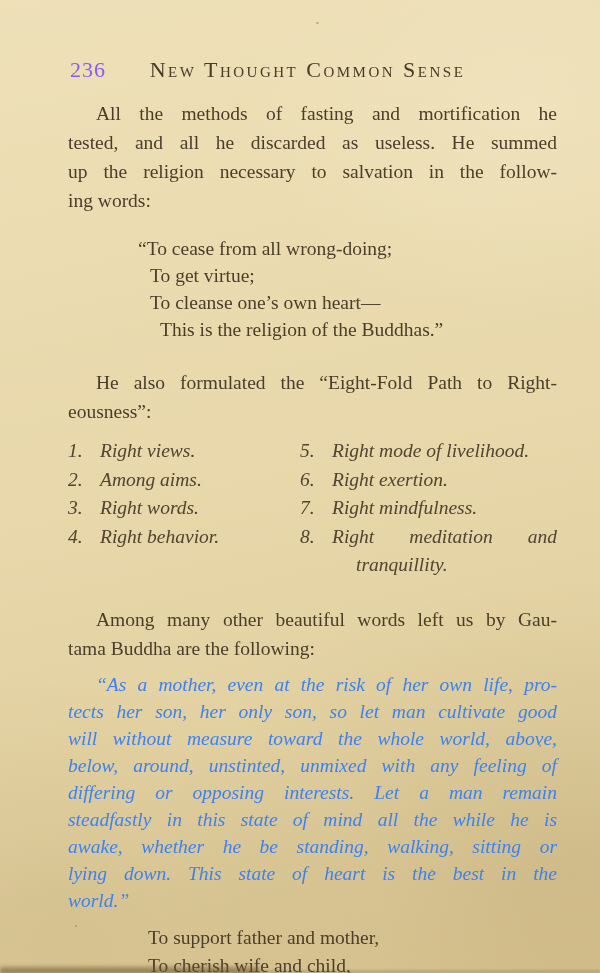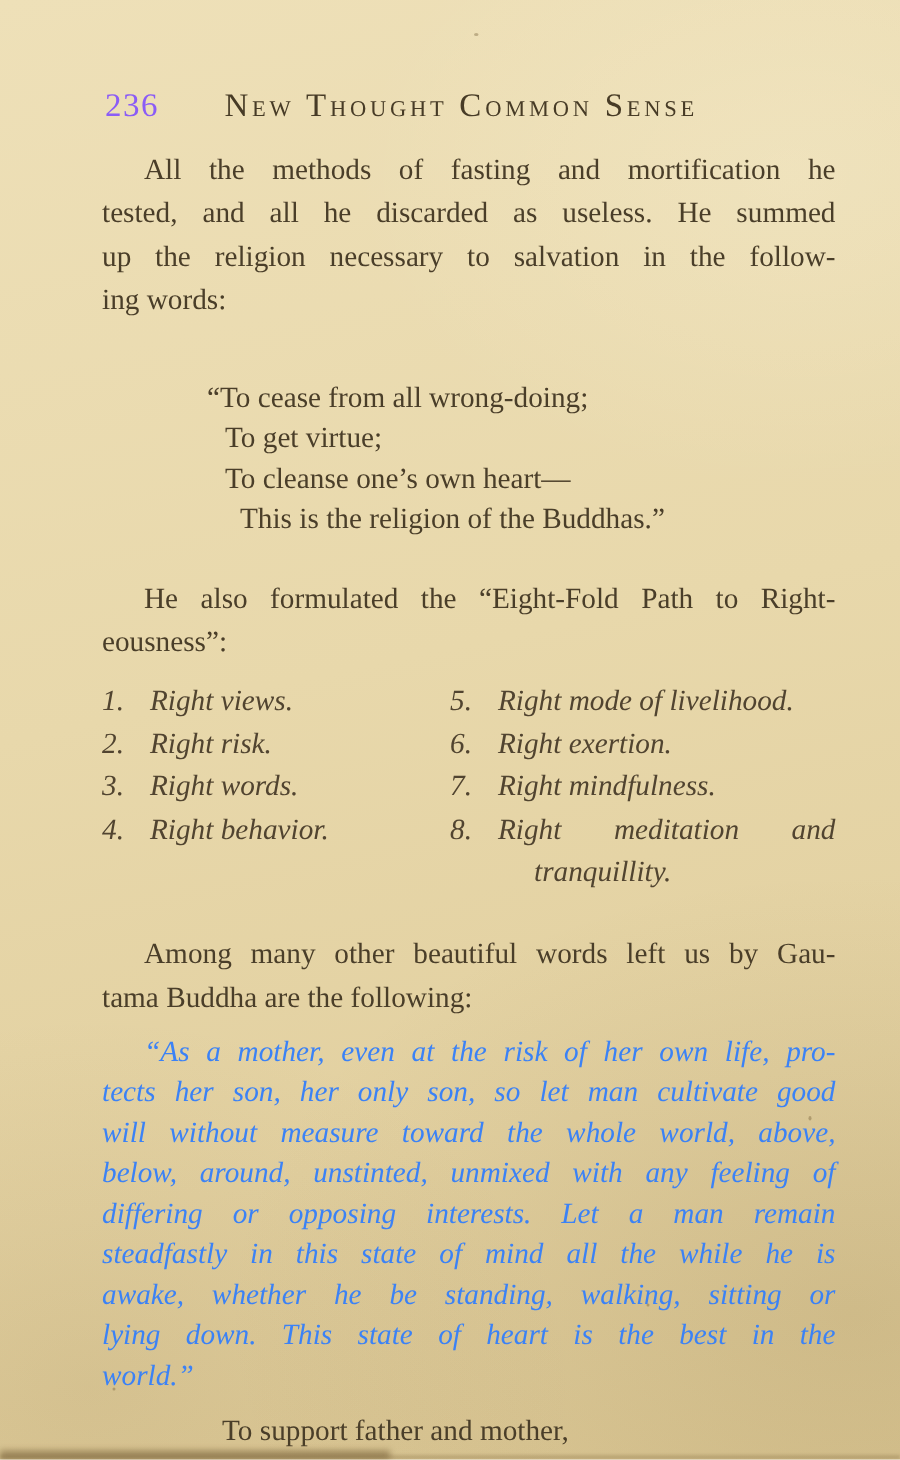--- a/index.html
+++ b/index.html
@@ -69,21 +69,21 @@
 
   
   .para { font-size: 19.5px; line-height: 29px; }
   .line { white-space: nowrap; }
   .jl { text-align: justify; text-align-last: justify; white-space: normal; }
   .ll { text-align: left; }
   .indent { text-indent: 28px; }
 
   .para-1 { margin-top: 16px; font-family: Liberation Serif, serif; }
   .verse-1 {
-    margin-top: 37px;
+    margin-top: 20px;
     margin-left: 70px;
     font-size: 19.5px;
     line-height: 27px;
   }
   .verse-1 .vline-mid { padding-left: 12px; }
   .verse-1 .vline-last { padding-left: 22px; }
 
   .para-2 { margin-top: 25px; }
 
   .eightfold {
@@ -149,21 +149,21 @@
   </div>
 
   <div class="eightfold">
     <div class="col-left">
       <div class="li-row">
         <span class="li-num">1.</span>
         <span class="li-text">Right views.</span>
       </div>
       <div class="li-row">
         <span class="li-num">2.</span>
-        <span class="li-text">Right risk.</span>
+        <span class="li-text">Among aims.</span>
       </div>
       <div class="li-row">
         <span class="li-num">3.</span>
         <span class="li-text">Right words.</span>
       </div>
       <div class="li-row">
         <span class="li-num">4.</span>
         <span class="li-text">Right behavior.</span>
       </div>
     </div>

